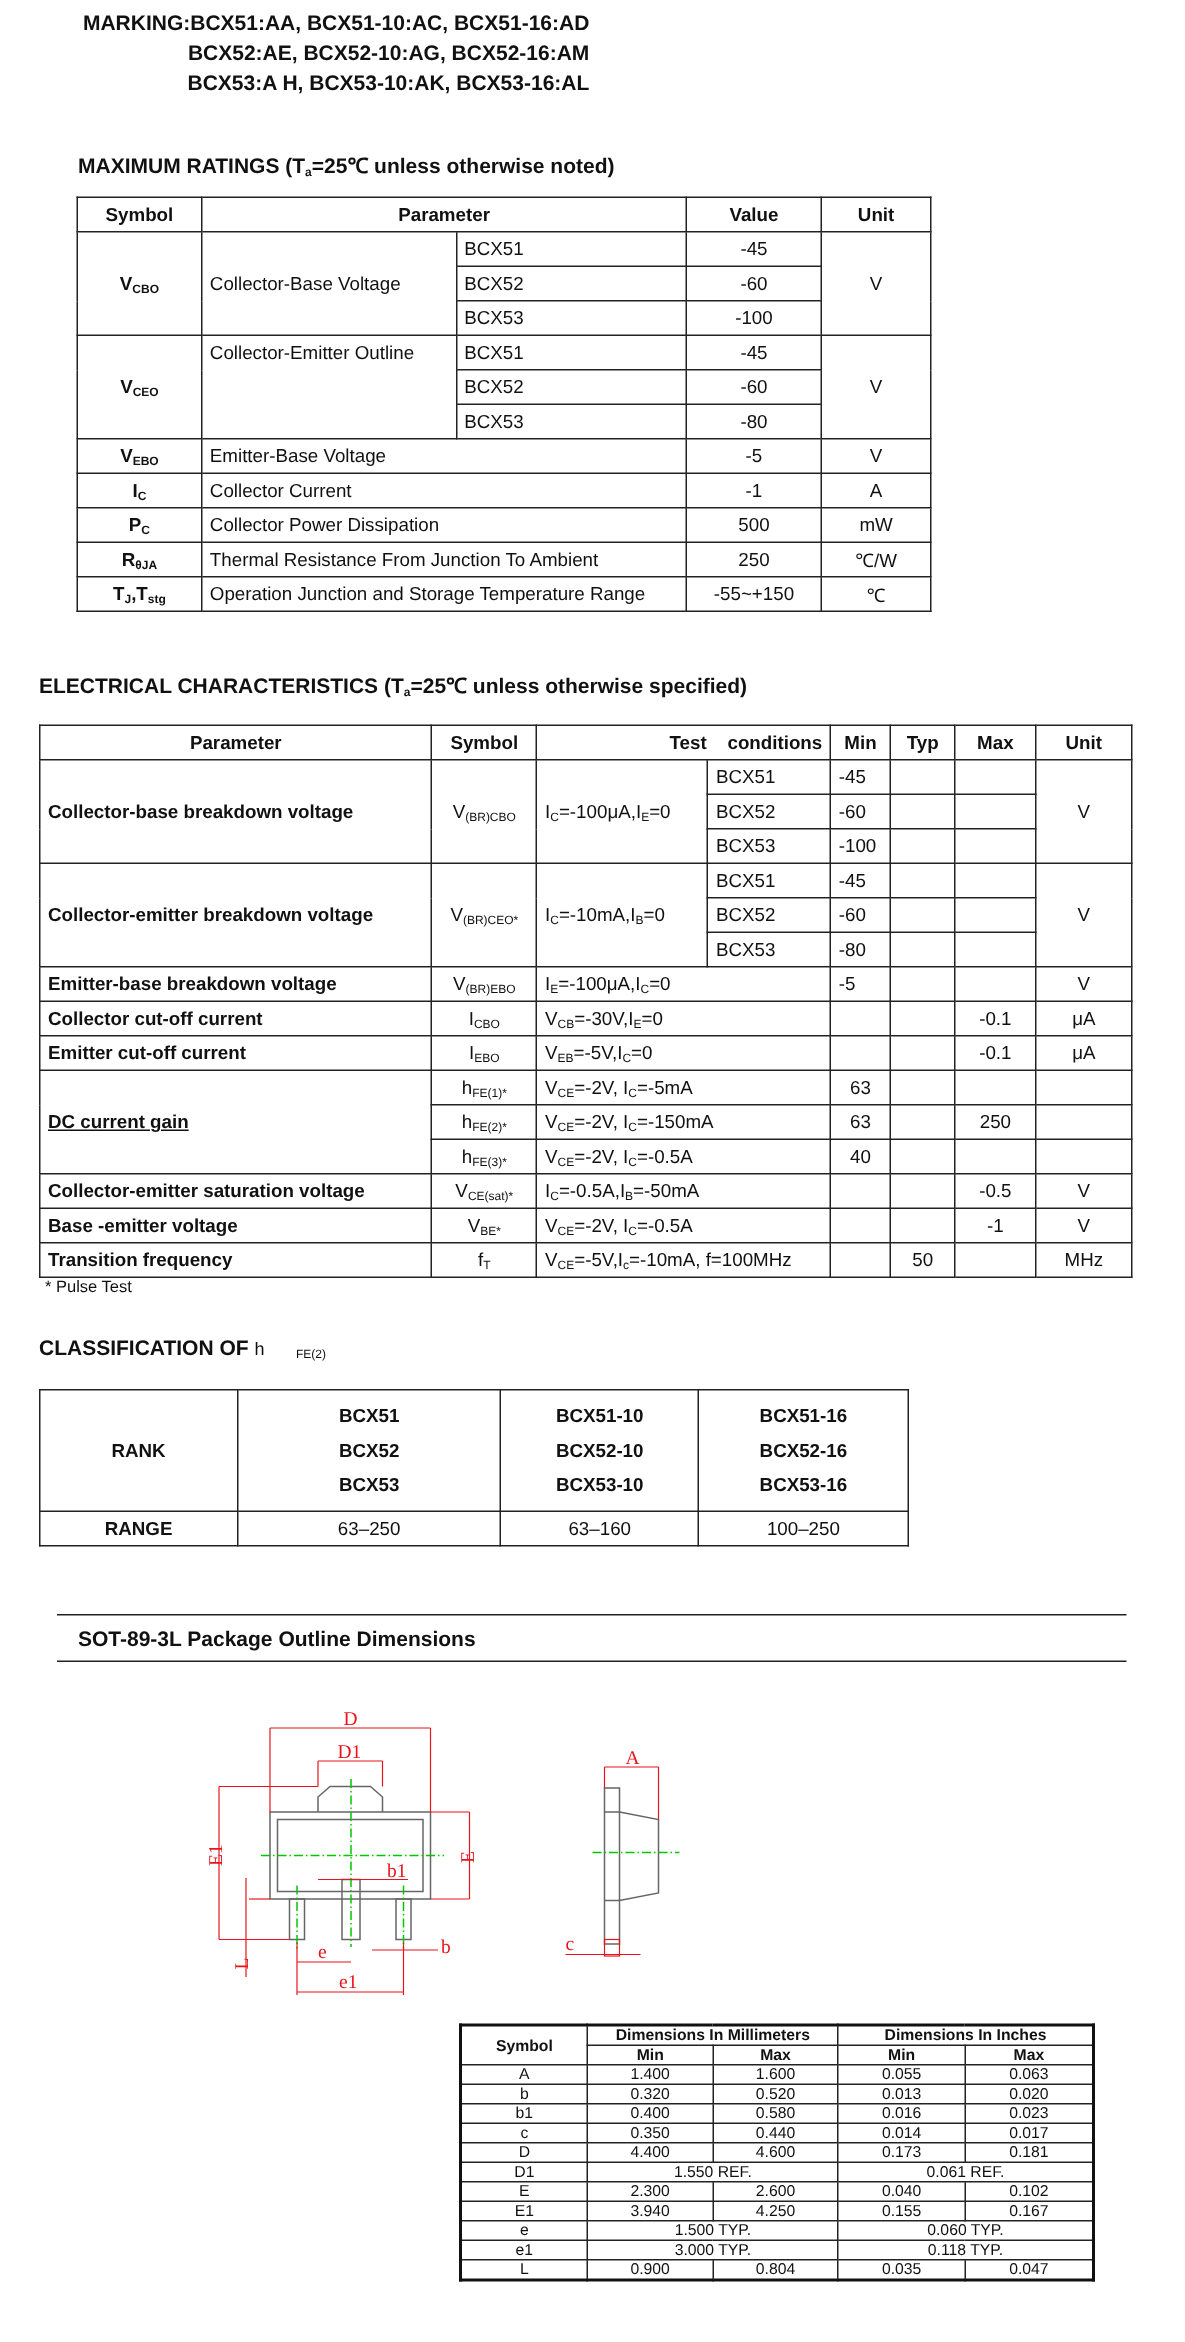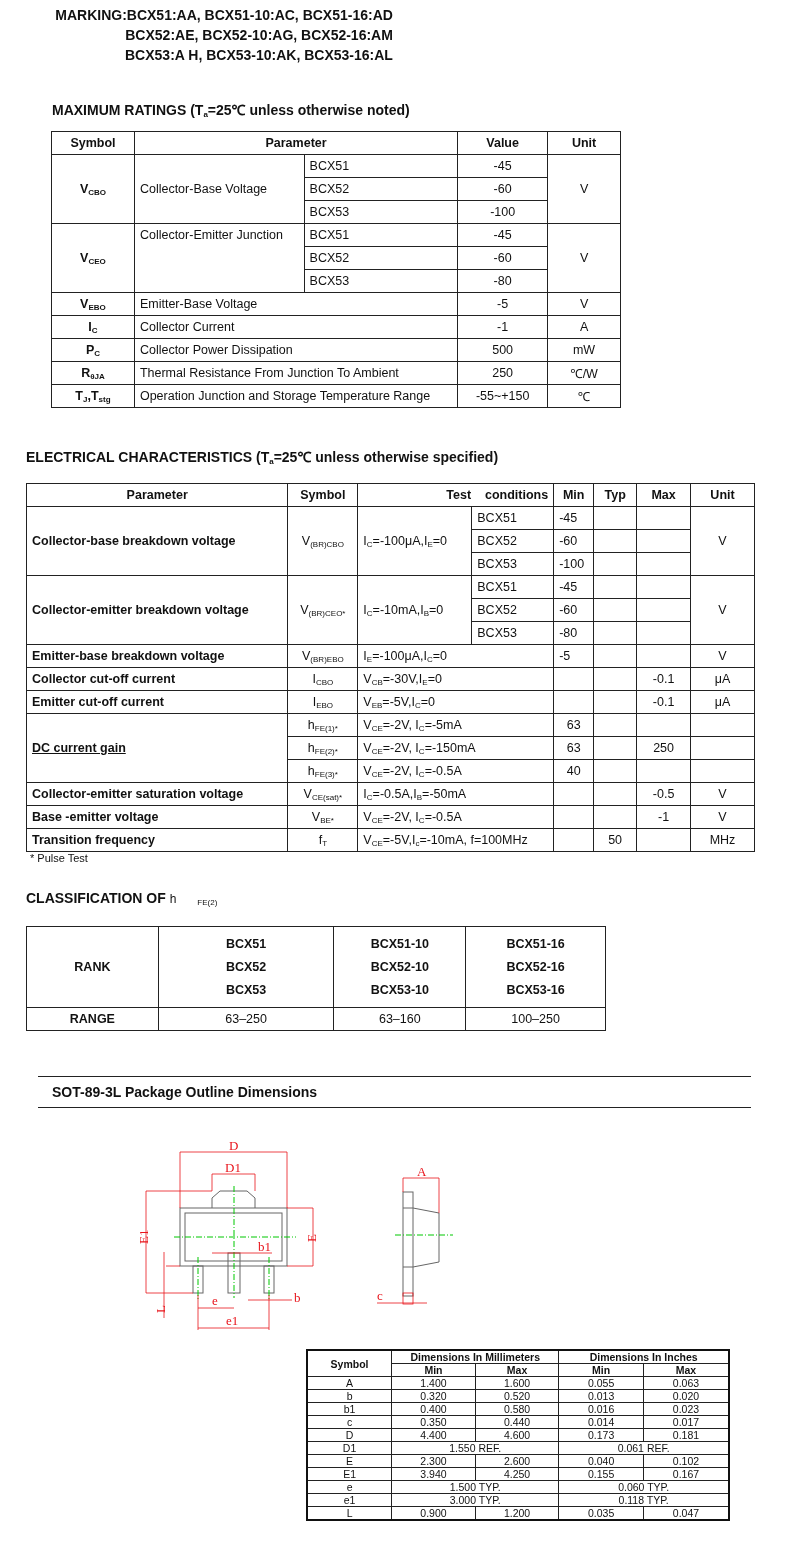--- a/index.html
+++ b/index.html
@@ -56,21 +56,21 @@
   <tr>
     <td>BCX52</td>
     <td class="c">-60</td>
   </tr>
   <tr>
     <td>BCX53</td>
     <td class="c">-100</td>
   </tr>
   <tr>
     <td rowspan="3" class="c b"><span>V</span><sub>CEO</sub></td>
-    <td rowspan="3" style="vertical-align:top;padding-top:4px;">Collector-Emitter Junction</td>
+    <td rowspan="3" style="vertical-align:top;padding-top:4px;">Collector-Emitter Outline</td>
     <td>BCX51</td>
     <td class="c">-45</td>
     <td rowspan="3" class="c">V</td>
   </tr>
   <tr>
     <td>BCX52</td>
     <td class="c">-60</td>
   </tr>
   <tr>
     <td>BCX53</td>
@@ -461,18 +461,18 @@
         <td class="c" colspan="2">0.060 TYP.</td>
       </tr>
   <tr>
         <td class="c">e1</td>
         <td class="c" colspan="2">3.000 TYP.</td>
         <td class="c" colspan="2">0.118 TYP.</td>
       </tr>
   <tr>
         <td class="c">L</td>
         <td class="c">0.900</td>
-        <td class="c">1.200</td>
+        <td class="c">0.804</td>
         <td class="c">0.035</td>
         <td class="c">0.047</td>
       </tr>
 </tbody>
   </table>
 
 </body></html>

